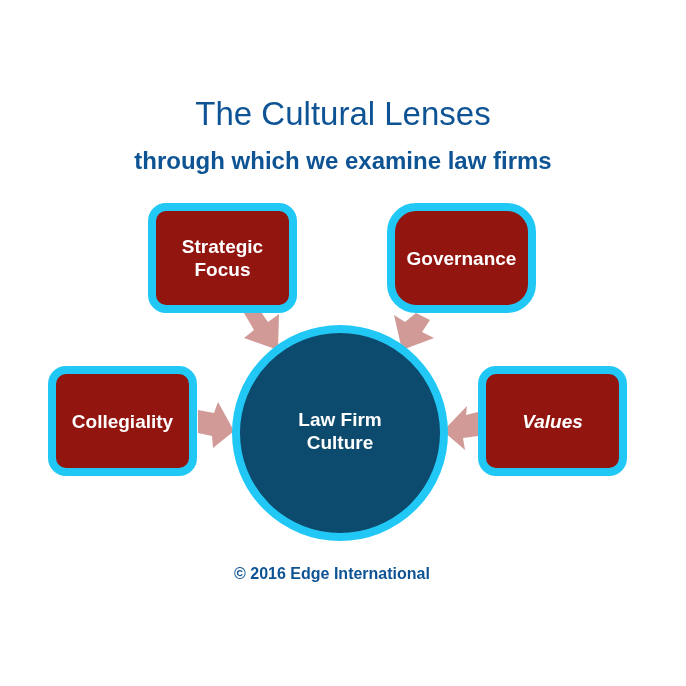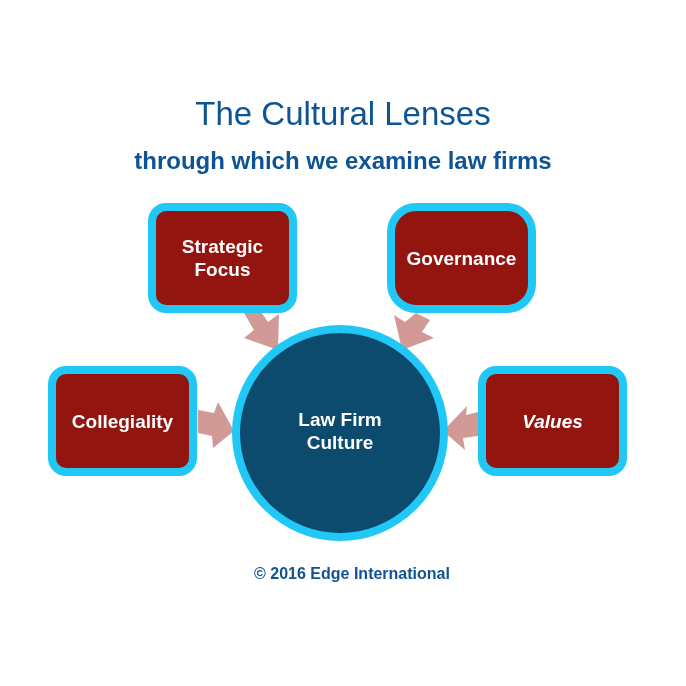--- a/index.html
+++ b/index.html
@@ -82,21 +82,20 @@
     .circle span { white-space: pre-line; margin-top: -4px; }
     .footer {
       position: absolute;
       left: 0;
       width: 664px;
       top: 565px;
       text-align: center;
       font-size: 16px;
       font-weight: bold;
       color: #0e5494;
-      padding-left: 20px;
     }
   </style>
 </head>
 <body>
 
 <div class="title">The Cultural Lenses</div>
 <div class="subtitle">through which we examine law firms</div>
 
 <svg class="arrows" viewBox="0 0 686 686" xmlns="http://www.w3.org/2000/svg">
 

